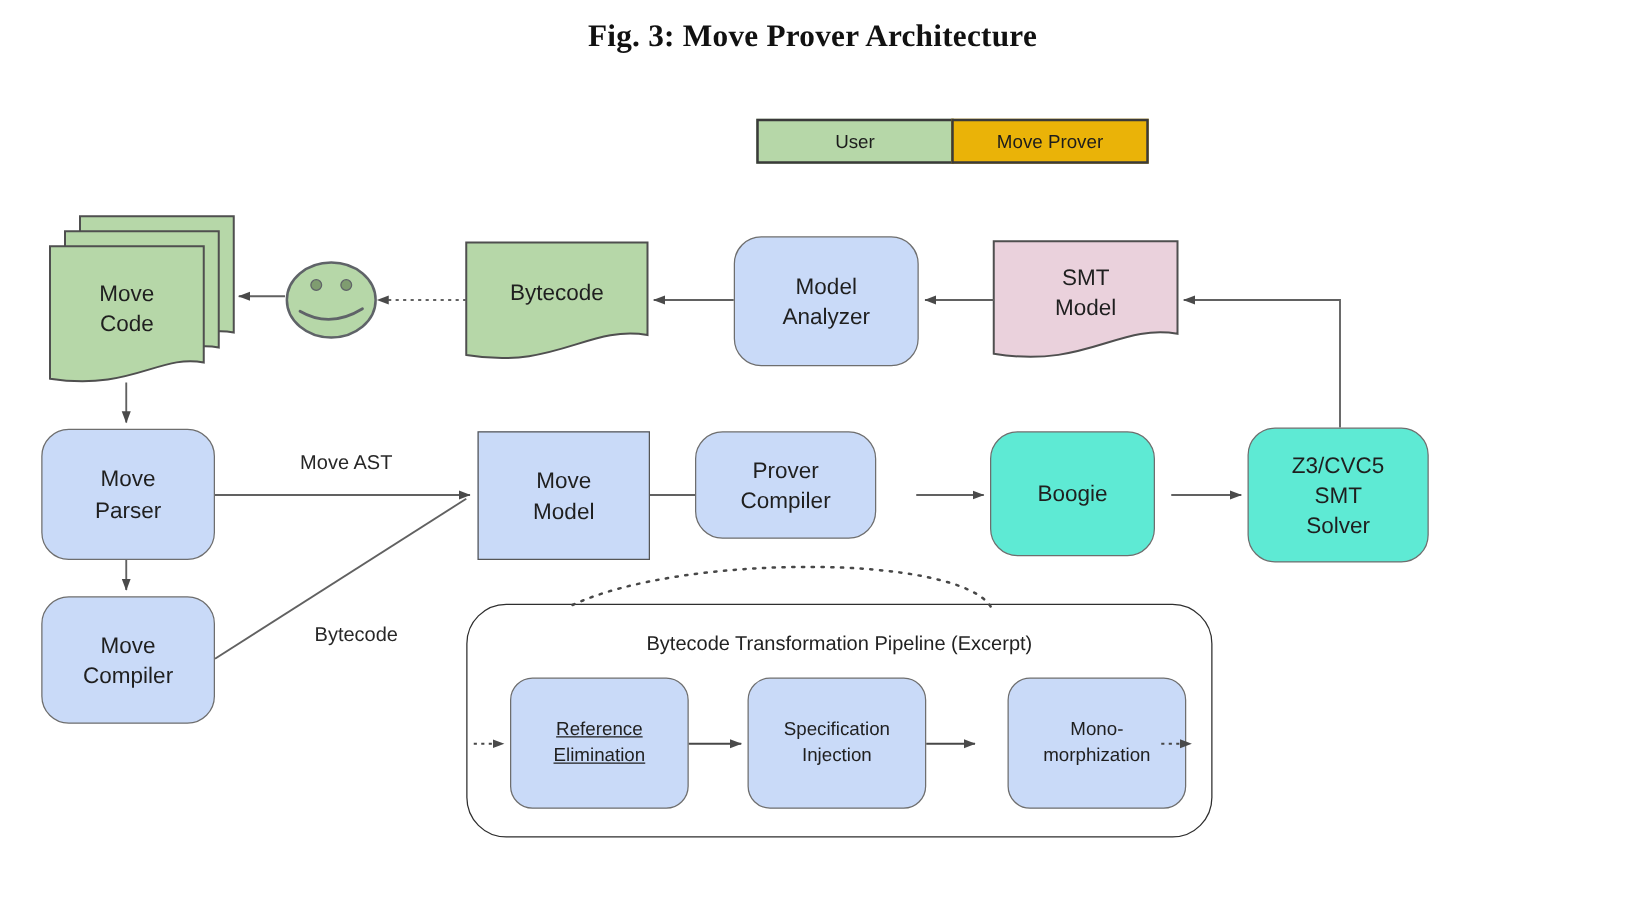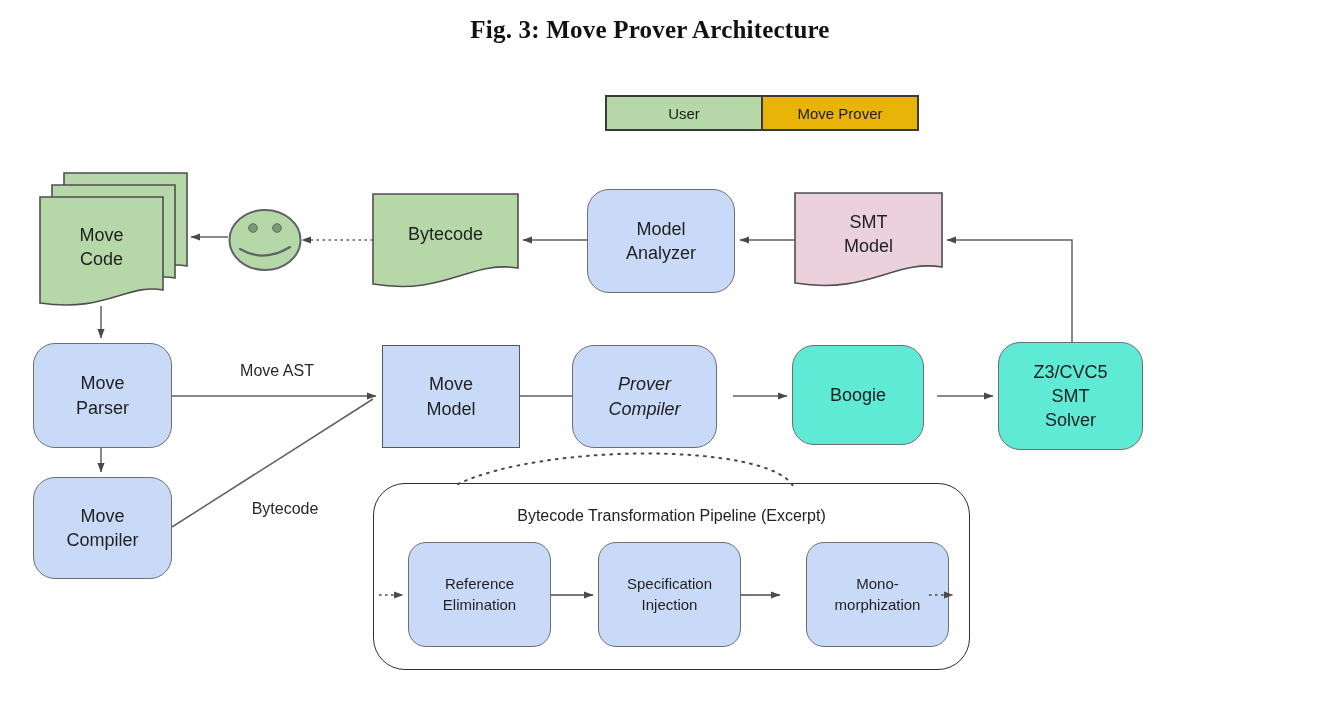--- a/index.html
+++ b/index.html
@@ -107,30 +107,30 @@
   <div class="doc-label" style="left:373px;top:206px;width:145px;height:56px;">Bytecode</div>
   <div class="doc-label" style="left:795px;top:204px;width:147px;height:60px;">SMT
 Model</div>
 
   <div class="node round blue" style="left:587px;top:189px;width:148px;height:104px;">Model
 Analyzer</div>
   <div class="node round blue" style="left:33px;top:343px;width:139px;height:105px;">Move
 Parser</div>
   <div class="node square blue" style="left:382px;top:345px;width:138px;height:103px;">Move
 Model</div>
-  <div class="node round blue" style="left:572px;top:345px;width:145px;height:103px;font-style:italic;">Prover
+  <div class="node round blue" style="left:556px;top:345px;width:145px;height:86px;">Prover
 Compiler</div>
   <div class="node round pink" style="left:792px;top:345px;width:132px;height:100px;">Boogie</div>
   <div class="node round pink" style="left:998px;top:342px;width:145px;height:108px;">Z3/CVC5
 SMT
 Solver</div>
   <div class="node round blue" style="left:33px;top:477px;width:139px;height:102px;">Move
 Compiler</div>
 
-  <div class="node stage blue" style="left:408px;">Reference
+  <div class="node stage blue" style="left:408px;text-decoration:underline;">Reference
 Elimination</div>
   <div class="node stage blue" style="left:598px;">Specification
 Injection</div>
   <div class="node stage blue" style="left:806px;">Mono-
 morphization</div>
 
   <div class="edge-label" style="left:207px;top:362px;width:140px;">Move AST</div>
   <div class="edge-label" style="left:230px;top:500px;width:110px;">Bytecode</div>
 
 </div>

